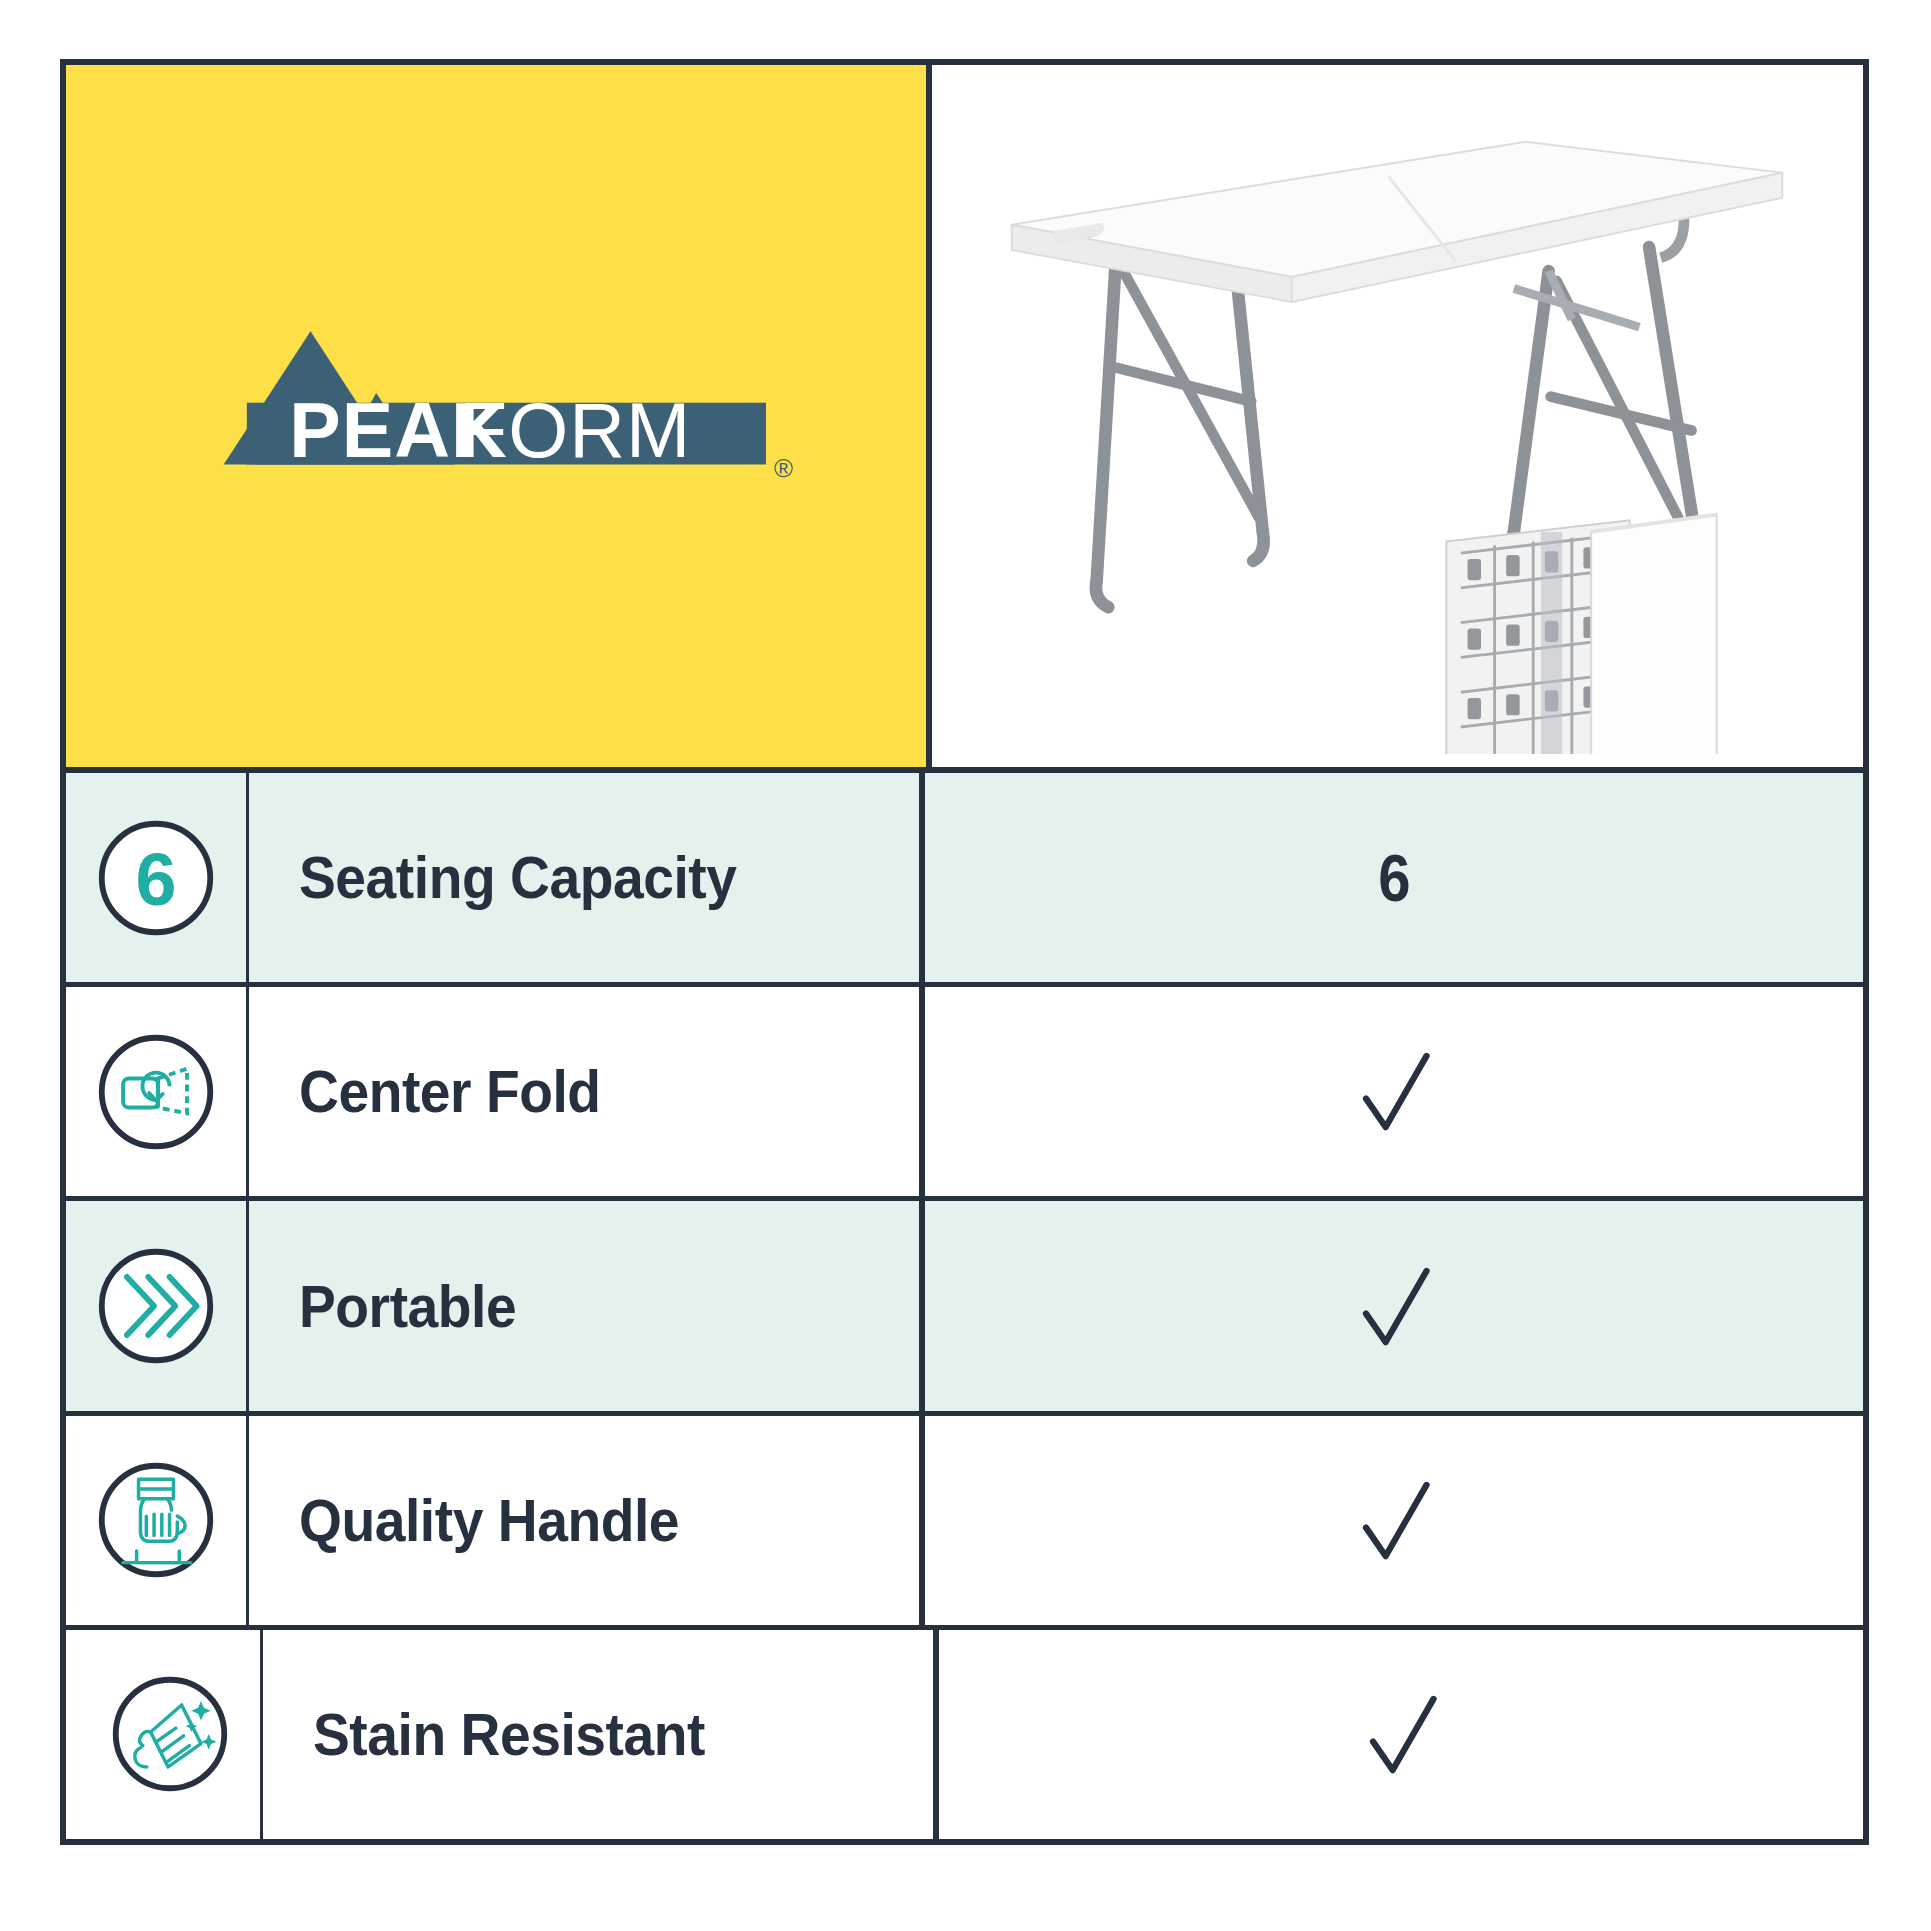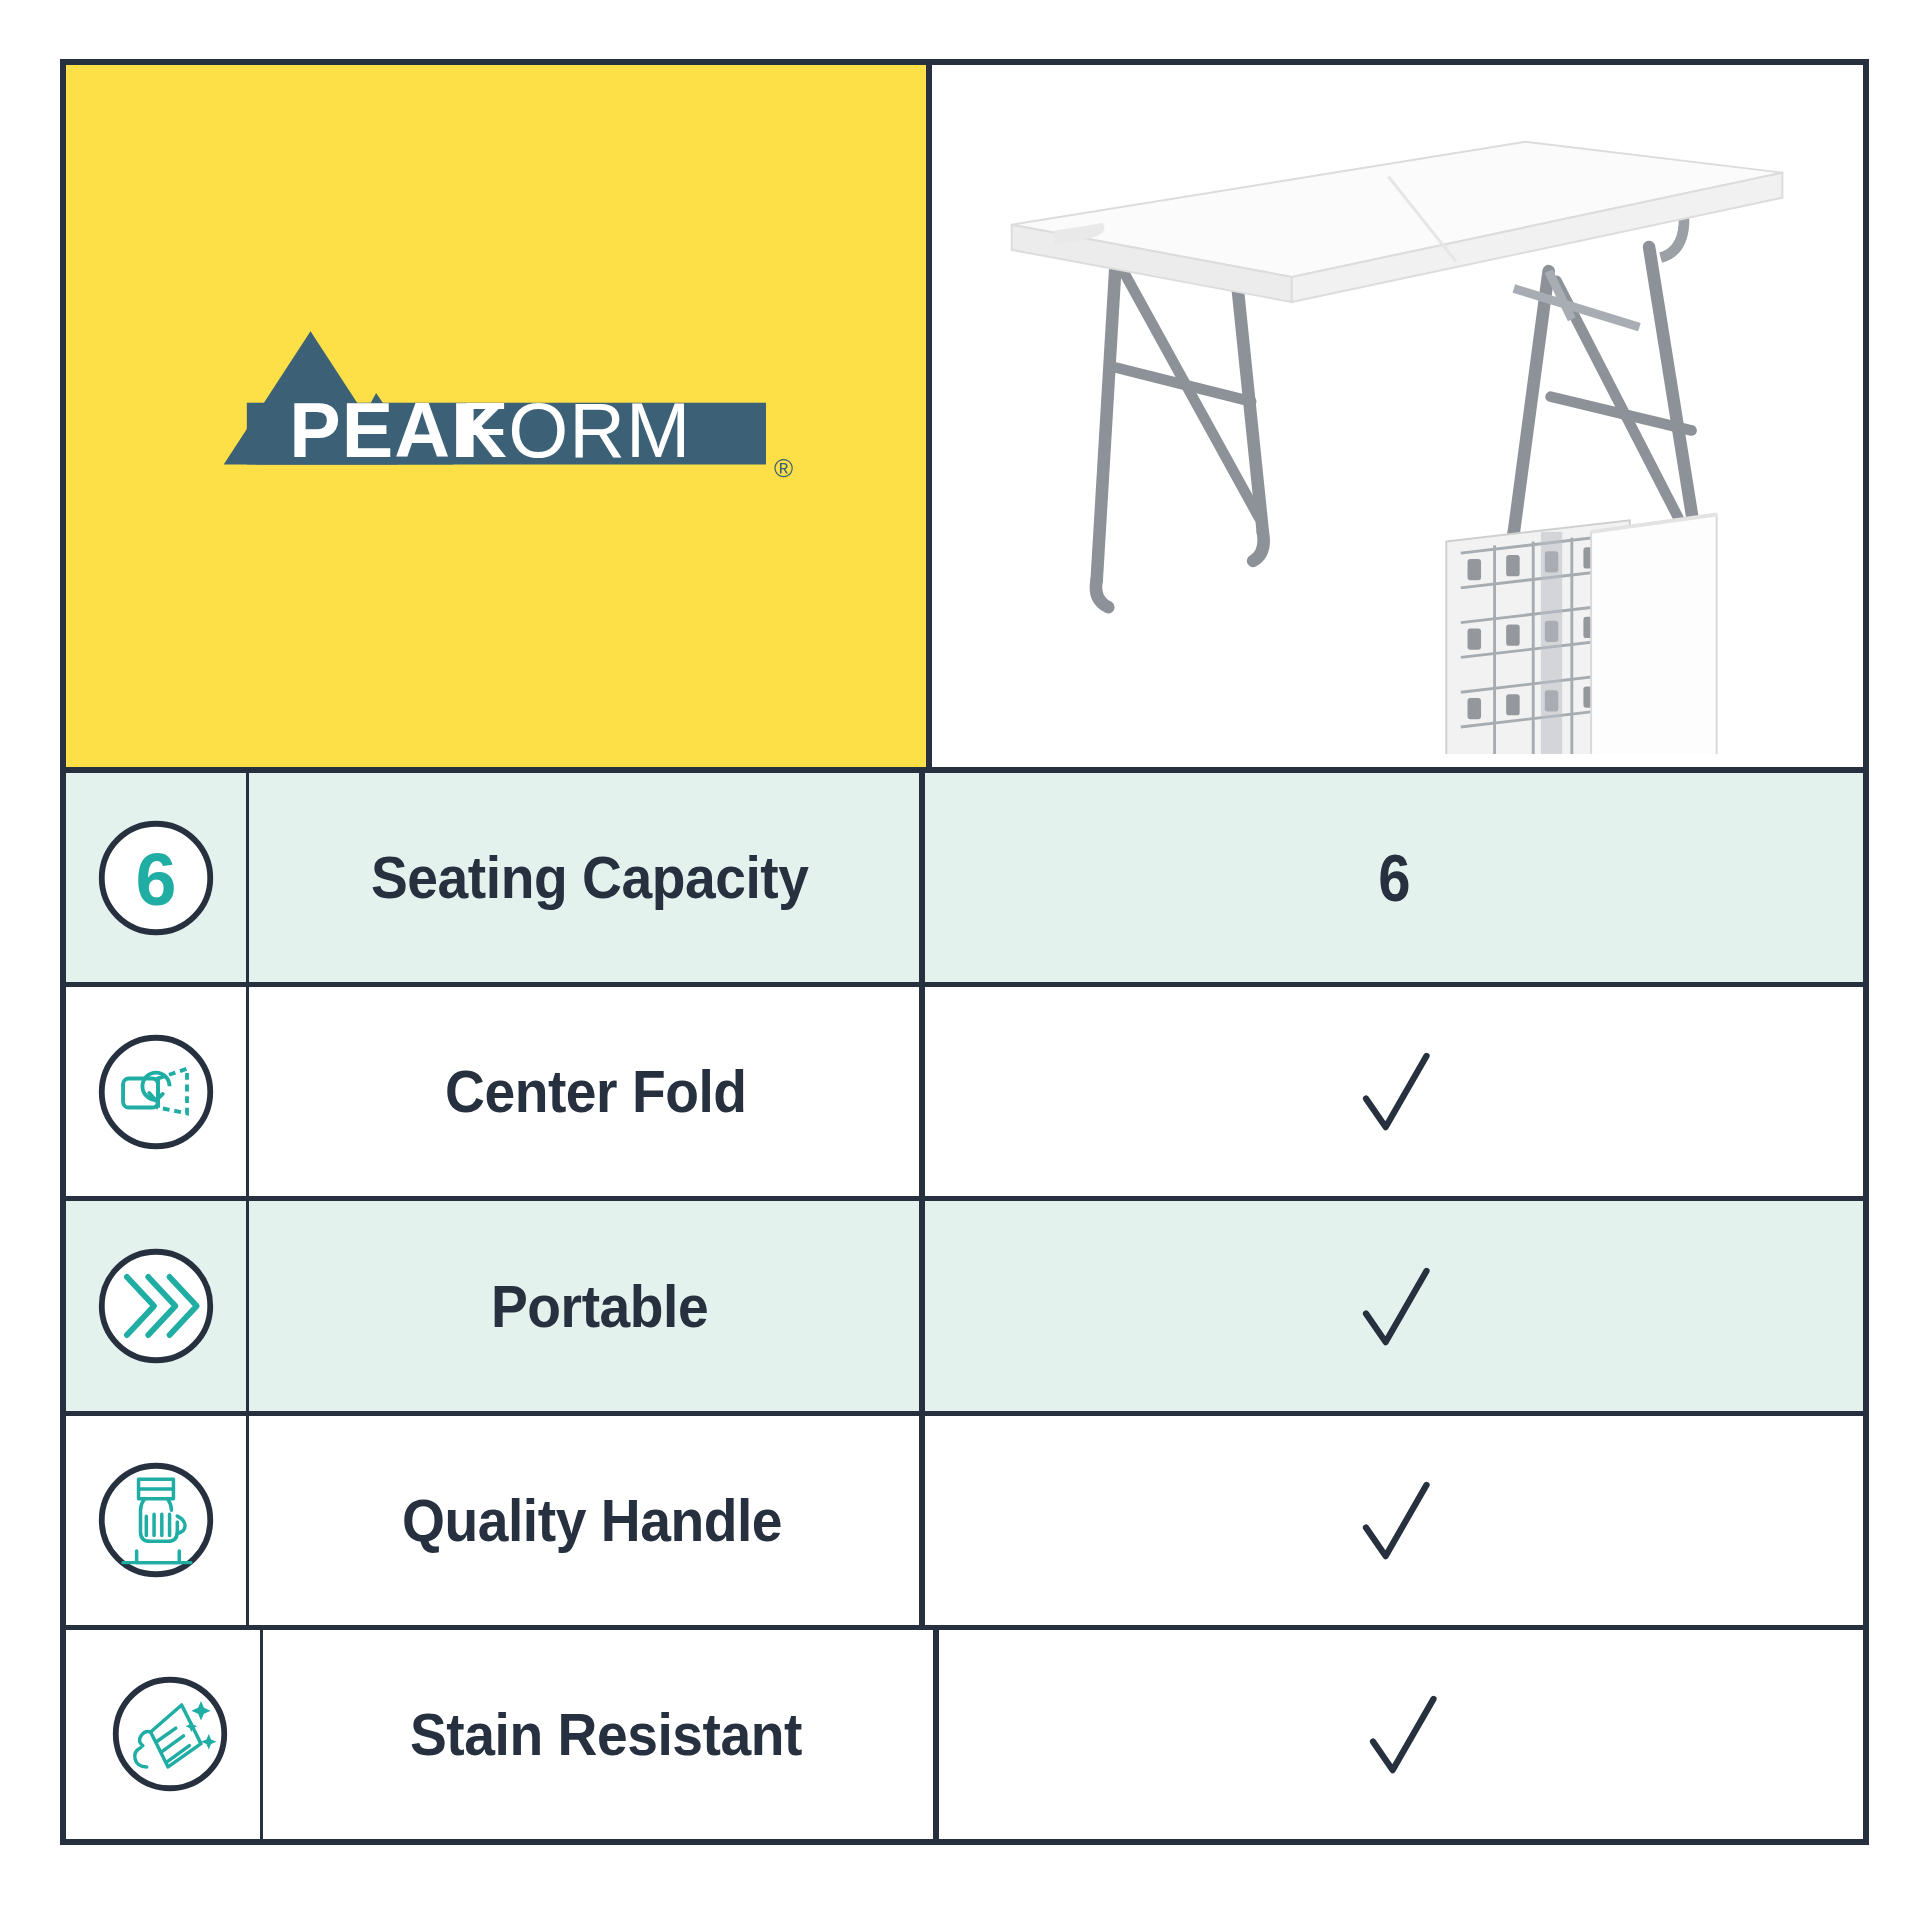--- a/index.html
+++ b/index.html
@@ -120,21 +120,20 @@
 
   .cell-label {
     width: 676px;
     flex: 0 0 676px;
     border-right: 6.8px solid #26303f;
     box-sizing: border-box;
     display: flex;
     align-items: center;
     padding-left: 50px;
     background: #ffffff;
-    justify-content: center;
   }
 
   .cell-label span {
     font-family: "Liberation Sans Narrow", "Liberation Sans", sans-serif;
     font-weight: bold;
     font-size: 60px;
     letter-spacing: -0.5px;
     color: #26303f;
     transform: scaleX(0.92);
     transform-origin: left center;

